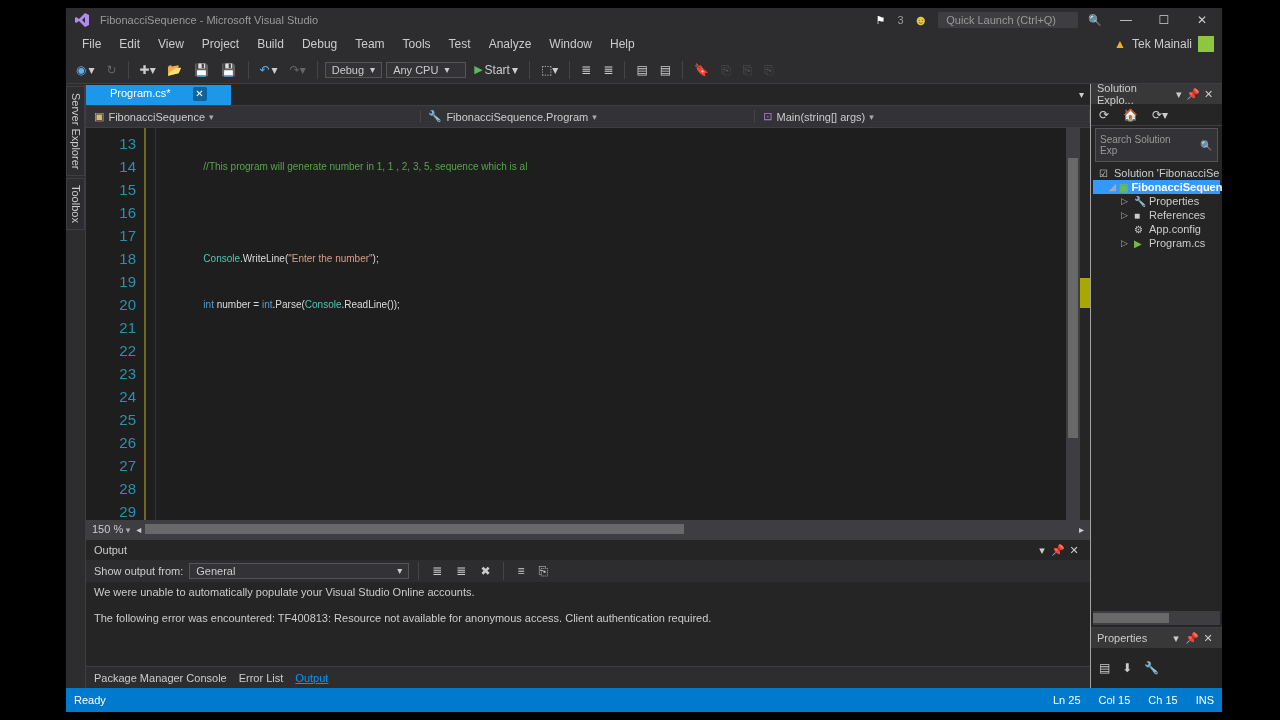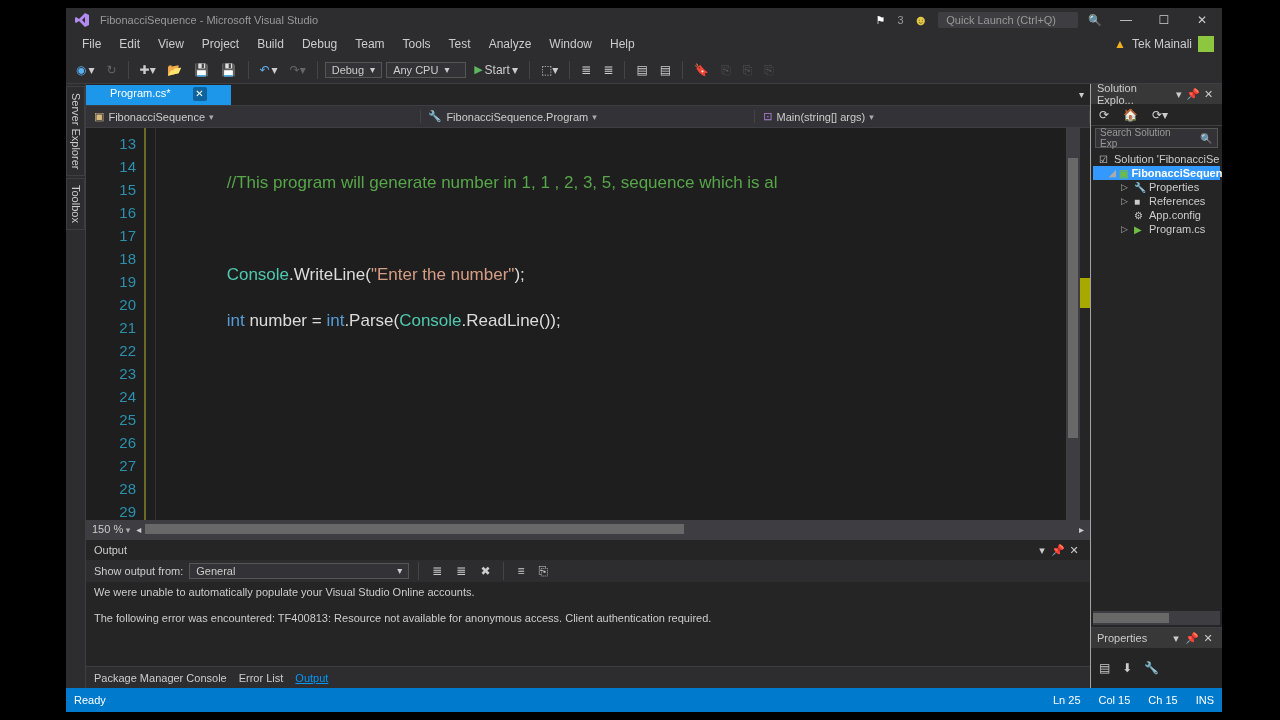--- a/index.html
+++ b/index.html
@@ -30,21 +30,21 @@
 .editor-col { flex: 1; display: flex; flex-direction: column; overflow: hidden; }
 .doc-tabs { height: 22px; background: #252526; display: flex; align-items: center; border-bottom: 1px solid #3e3e42; }
 .doc-tab { background: #1c97ea; color: #fff; padding: 2px 24px; font-size: 11px; display: flex; gap: 22px; height: 20px; }
 .doc-tab .close-x { background: #0e639c; color: #fff; width: 14px; height: 14px; display: flex; align-items: center; justify-content: center; font-size: 10px; border-radius: 2px; }
 .nav-combos { height: 22px; background: #333337; display: flex; align-items: center; border-bottom: 1px solid #3e3e42; font-size: 11px; color: #ccc; }
 .nav-combo { flex: 1; padding: 0 8px; display: flex; align-items: center; gap: 4px; border-right: 1px solid #444; }
 .code-area-wrapper { flex: 1; display: flex; background: #1e1e1e; overflow: hidden; position: relative; }
 .gutter { width: 58px; background: #1e1e1e; padding: 4px 8px 4px 0; text-align: right; color: #2b91af; font-family: Consolas, monospace; font-size: 15px; line-height: 23px; }
 .margin-bar { width: 12px; background: #1e1e1e; border-left: 2px solid #6a6a23; border-right: 1px solid #333; }
 .margin-bar2 { width: 6px; background: #1e1e1e; }
-.code-text { flex: 1; padding: 20px 0 4px 8px; font-family: Consolas, monospace; font-size: 17px; line-height: 23px; white-space: pre; color: #dcdcdc; overflow: hidden; }
+.code-text { flex: 1; padding: 4px 0 4px 8px; font-family: Consolas, monospace; font-size: 10px; line-height: 23px; white-space: pre; color: #dcdcdc; overflow: hidden; }
 .code-text .c-kw { color: #569cd6; }
 .code-text .c-str { color: #d69d85; }
 .code-text .c-com { color: #57a64a; }
 .code-text .c-cls { color: #4ec9b0; }
 .code-text .c-num { color: #b5cea8; }
 .code-text .wavy { text-decoration: underline wavy #21a01f; }
 @keyframes blink { 50% { opacity: 0; } }
 .code-vert-scroll { width: 14px; background: #3e3e42; position: relative; }
 .code-vert-thumb { position: absolute; left: 2px; width: 10px; background: #686868; }
 .code-overview { width: 10px; background: #252526; position: relative; }
@@ -60,21 +60,21 @@
 .output-toolbar { height: 22px; display: flex; align-items: center; padding: 0 8px; gap: 6px; font-size: 11px; background: #2d2d30; }
 .output-toolbar select, .output-toolbar .sel { background: #333337; border: 1px solid #555; color: #ccc; padding: 1px 6px; font-size: 11px; min-width: 220px; display: flex; justify-content: space-between; }
 .output-body { flex: 1; padding: 4px 8px; font-family: Consolas, monospace; font-size: 11px; color: #ccc; overflow: hidden; background: #252526; white-space: pre-wrap; }
 .bottom-tabs { height: 22px; background: #2d2d30; display: flex; align-items: center; padding: 0 8px; gap: 12px; font-size: 11px; border-top: 1px solid #3e3e42; }
 .bottom-tabs .btab { color: #ccc; }
 .bottom-tabs .btab.active { color: #0097fb; text-decoration: underline; }
 .right-panels { width: 132px; background: #252526; display: flex; flex-direction: column; border-left: 1px solid #a3a3a3; }
 .panel-header { height: 20px; display: flex; align-items: center; padding: 0 6px; color: #ccc; font-size: 11px; background: #383838; }
 .panel-header .filler { flex: 1; }
 .panel-toolbar { height: 22px; display: flex; align-items: center; padding: 0 4px; gap: 6px; border-bottom: 1px solid #3e3e42; }
-.search-box { background: #333337; border: 1px solid #555; padding: 1px 4px; font-size: 10px; color: #999; display: flex; align-items: center; height: 20px; margin: 2px 4px; gap: 12px; }
+.search-box { background: #333337; border: 1px solid #555; padding: 1px 4px; font-size: 10px; color: #999; display: flex; align-items: center; height: 34px; margin: 2px 4px; gap: 12px; }
 .search-box .filler { flex: 1; }
 .tree { padding: 2px 2px; font-size: 11px; color: #ccc; flex: 1; overflow: hidden; }
 .tree-row { padding: 1px 0 1px 6px; display: flex; align-items: center; gap: 3px; white-space: nowrap; }
 .tree-row.sel { background: #3399ff; color: #fff; }
 .tree-row .tw { width: 10px; display: inline-block; color: #aaa; font-size: 9px; }
 .tree-row .ico { width: 12px; font-size: 10px; }
 .tree .indent1 { padding-left: 16px; }
 .tree .indent2 { padding-left: 28px; }
 .tree .bold { font-weight: bold; }
 .right-hscroll { height: 14px; background: #3e3e42; position: relative; margin: 0 2px 2px; }

